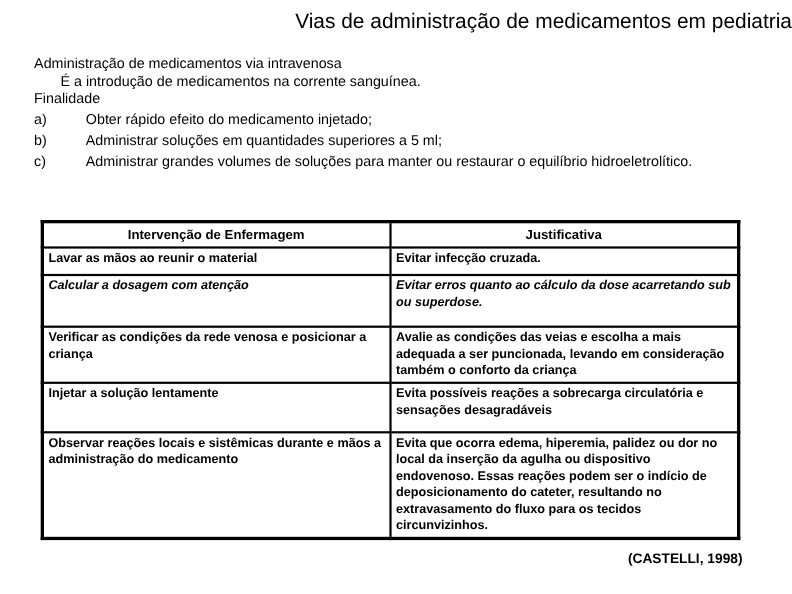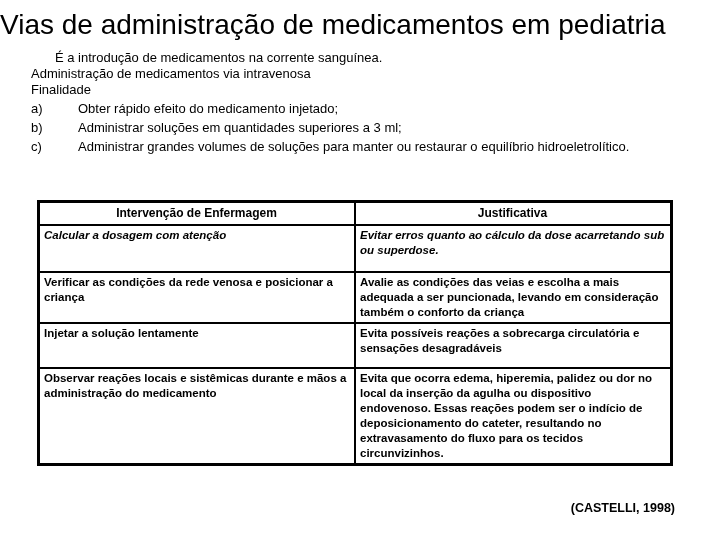--- a/index.html
+++ b/index.html
@@ -14,22 +14,22 @@
     width: 720px;
     height: 540px;
     background: #ffffff;
     overflow: hidden;
   }
   .title {
     position: absolute;
     top: 9px;
     left: 0;
     width: 720px;
-    text-align: left;
-    font-size: 28px;
+    text-align: right;
+    font-size: 19px;
     font-weight: 400;
     letter-spacing: 0px;
   }
   .intro {
     position: absolute;
     left: 31px;
     top: 50px;
     width: 650px;
     font-size: 13px;
     line-height: 16px;
@@ -90,50 +90,54 @@
   }
 </style>
 </head>
 <body>
 
 <div class="slide">
 
   <div class="title">Vias de administração de medicamentos em pediatria</div>
 
   <div class="intro">
+    <div class="intro-line">Administração de medicamentos via intravenosa</div>
     <div class="intro-line indent">É a introdução de medicamentos na corrente sanguínea.</div>
-    <div class="intro-line">Administração de medicamentos via intravenosa</div>
     <div class="intro-line">Finalidade</div>
 
     <div class="list-item">
       <span class="list-label">a)</span>
       <span class="list-text">Obter rápido efeito do medicamento injetado;</span>
     </div>
     <div class="list-item">
       <span class="list-label">b)</span>
-      <span class="list-text">Administrar soluções em quantidades superiores a 3 ml;</span>
+      <span class="list-text">Administrar soluções em quantidades superiores a 5 ml;</span>
     </div>
     <div class="list-item">
       <span class="list-label">c)</span>
       <span class="list-text">Administrar grandes volumes de soluções para manter ou restaurar o equilíbrio hidroeletrolítico.</span>
     </div>
   </div>
 
   <table class="ntable">
     <colgroup>
       <col style="width:50%">
       <col style="width:50%">
     </colgroup>
     <thead>
       <tr>
         <th>Intervenção de Enfermagem</th>
         <th>Justificativa</th>
       </tr>
     </thead>
     <tbody>
+      <tr class="row-1">
+        <td>Lavar as mãos ao reunir o material</td>
+        <td>Evitar infecção cruzada.</td>
+      </tr>
       <tr class="row-2">
         <td>Calcular a dosagem com atenção</td>
         <td>Evitar erros quanto ao cálculo da dose acarretando sub ou superdose.</td>
       </tr>
       <tr class="row-3">
         <td>Verificar as condições da rede venosa e posicionar a criança</td>
         <td>Avalie as condições das veias e escolha a mais adequada a ser puncionada, levando em consideração também o conforto da criança</td>
       </tr>
       <tr class="row-4">
         <td>Injetar a solução lentamente</td>

